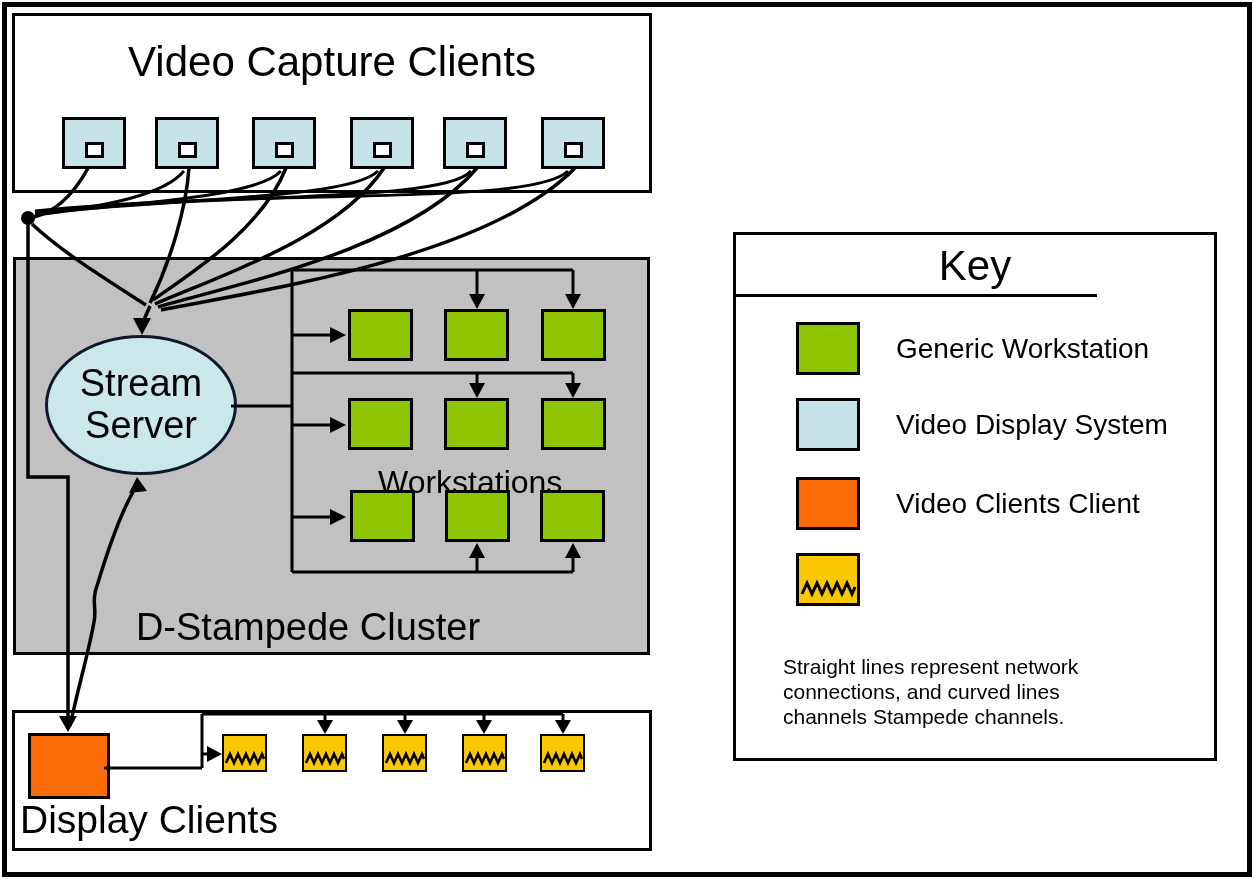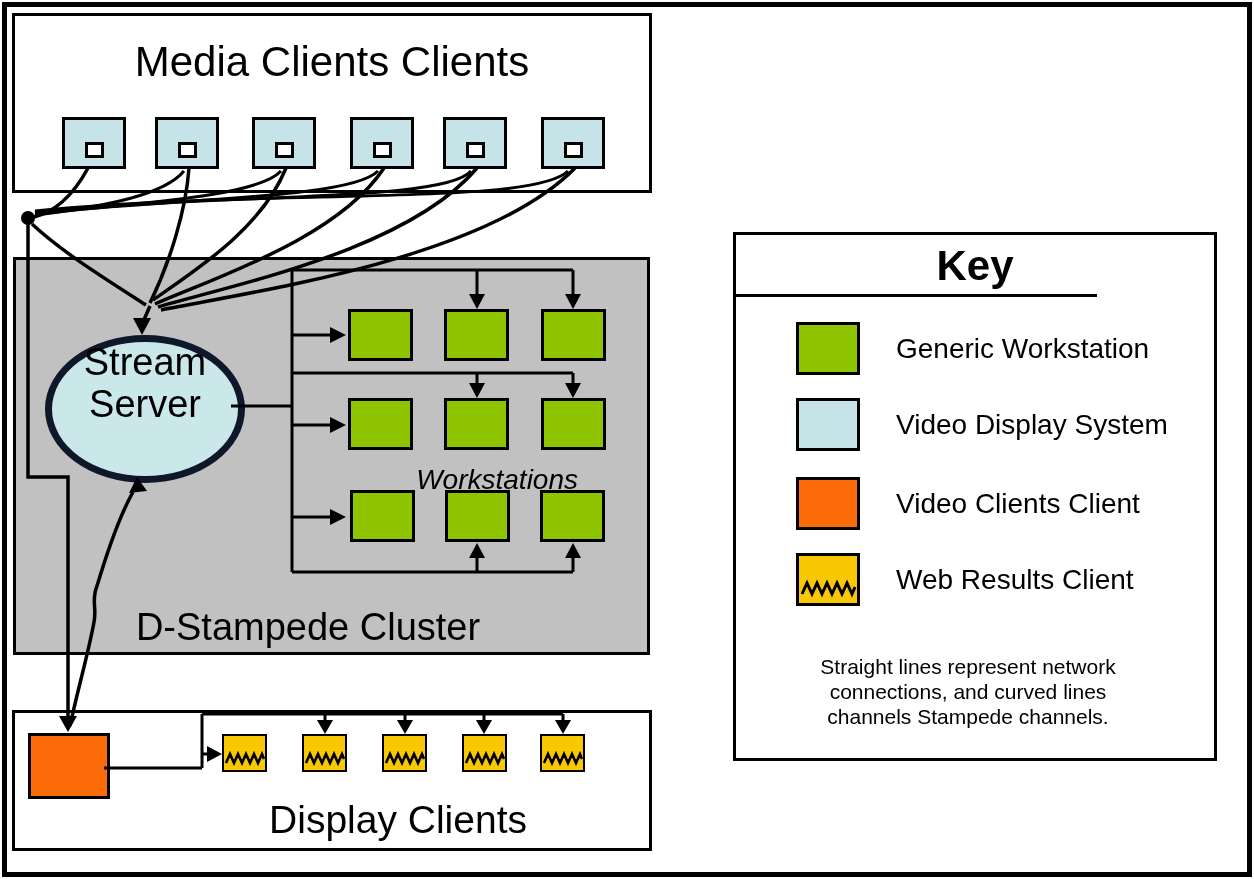--- a/index.html
+++ b/index.html
@@ -7,50 +7,50 @@
           font-family:"Liberation Sans","DejaVu Sans",sans-serif;color:#000;}
   .abs{position:absolute;}
   #outer-frame{left:2px;top:2px;width:1240px;height:865px;border:5px solid #000;}
   
   #media-box{left:12px;top:13px;width:634px;height:174px;border:3px solid #000;background:#fff;}
   #media-title{left:12px;top:38px;width:640px;text-align:center;font-size:42px;letter-spacing:0px;}
   .capture-box{top:117px;width:58px;height:46px;border:3px solid #000;}
   .capture-screen{position:absolute;left:50%;top:22px;margin-left:-9px;width:13px;height:10px;border:3px solid #000;background:#fff;}
   #cluster-box{left:13px;top:257px;width:631px;height:392px;border:3px solid #000;background:#C1C1C1;}
   #cluster-title{left:13px;top:606px;width:590px;text-align:center;font-size:38px;}
-  #server-ellipse{left:45px;top:335px;width:186px;height:134px;border:7px solid #0f172a;border-radius:50%;
-                  display:flex;flex-direction:column;align-items:center;
+  #server-ellipse{left:45px;top:335px;width:186px;height:134px;border:3px solid #0f172a;border-radius:50%;
+                  display:flex;flex-direction:column;align-items:center;justify-content:center;
                   font-size:38px;line-height:1.1;text-align:center;}
   .ws-box{width:59px;height:46px;border:3px solid #000;}
-  #workstations-label{left:378px;top:464px;width:200px;text-align:right;font-size:28px;font-style:italic;}
+  #workstations-label{left:378px;top:464px;width:200px;text-align:left;font-size:32px;}
   #display-box{left:12px;top:710px;width:634px;height:135px;border:3px solid #000;background:#fff;}
-  #display-title{left:12px;top:798px;width:515px;text-align:right;font-size:39px;}
+  #display-title{left:20px;top:798px;width:515px;text-align:left;font-size:39px;}
   #video-display-box{left:28px;top:733px;width:76px;height:60px;border:3px solid #000;}
   .web-box{top:734px;width:41px;height:34px;border:2.5px solid #000;}
   .web-box svg{display:block;}
   
   #key-box{left:733px;top:232px;width:478px;height:523px;border:3px solid #000;background:#fff;}
-  #key-title{left:733px;top:242px;width:484px;text-align:center;font-size:42px;font-weight:bold;}
+  #key-title{left:733px;top:242px;width:484px;text-align:center;font-size:42px;}
   #key-divider{left:733px;top:294px;width:364px;height:3px;background:#000;}
   .key-row{left:763px;width:430px;height:53px;display:flex;align-items:center;padding-left:33px;}
   .key-swatch{width:58px;height:47px;border:3px solid #000;flex:0 0 auto;position:relative;}
   .key-label{margin-left:36px;font-size:28px;white-space:nowrap;}
   #key-note{left:783px;top:655px;width:370px;font-size:21px;line-height:1.18;}
-  #key-note span{display:block;text-align:center;}
+  #key-note span{display:block;}
   svg.layer{left:0;top:0;pointer-events:none;}
 </style>
 </head>
 <body>
 
 <div id="canvas">
 
   <div id="outer-frame" class="abs"></div>
 
   <div id="media-box" class="abs"></div>
-  <div id="media-title" class="abs">Media Clients Clients</div>
+  <div id="media-title" class="abs">Video Capture Clients</div>
 
   <div class="abs capture-box" style="left: 62px; background: rgb(198, 227, 231);">
       <span class="capture-screen"></span>
     </div>
   <div class="abs capture-box" style="left: 155px; background: rgb(198, 227, 231);">
       <span class="capture-screen"></span>
     </div>
   <div class="abs capture-box" style="left: 252px; background: rgb(198, 227, 231);">
       <span class="capture-screen"></span>
     </div>
@@ -130,21 +130,20 @@
   <div class="abs key-row" style="top:477px">
     <span class="key-swatch" style="background: rgb(251, 108, 8);"></span>
     <span class="key-label">Video Clients Client</span>
   </div>
   <div class="abs key-row" style="top:553px">
     <span class="key-swatch" style="background: rgb(250, 200, 2);">
       <svg width="58" height="47" viewBox="0 0 58 47" style="position:absolute;left:0;top:0">
           <polyline points="3,38 8,27 13,38 18,27 23,38 28,27 33,38 38,27 43,38 48,27 53,38 56,31" fill="none" stroke="#000" stroke-width="3"></polyline>
         </svg>
     </span>
-    <span class="key-label">Web Results Client</span>
   </div>
 
   <div id="key-note" class="abs">
     <span>Straight lines represent network</span>
     <span>connections, and curved lines</span>
     <span>channels Stampede channels.</span>
   </div>
 
   <svg class="abs layer" width="1254" height="879" viewBox="0 0 1254 879">
     <g stroke="#000" stroke-width="3" fill="none">

